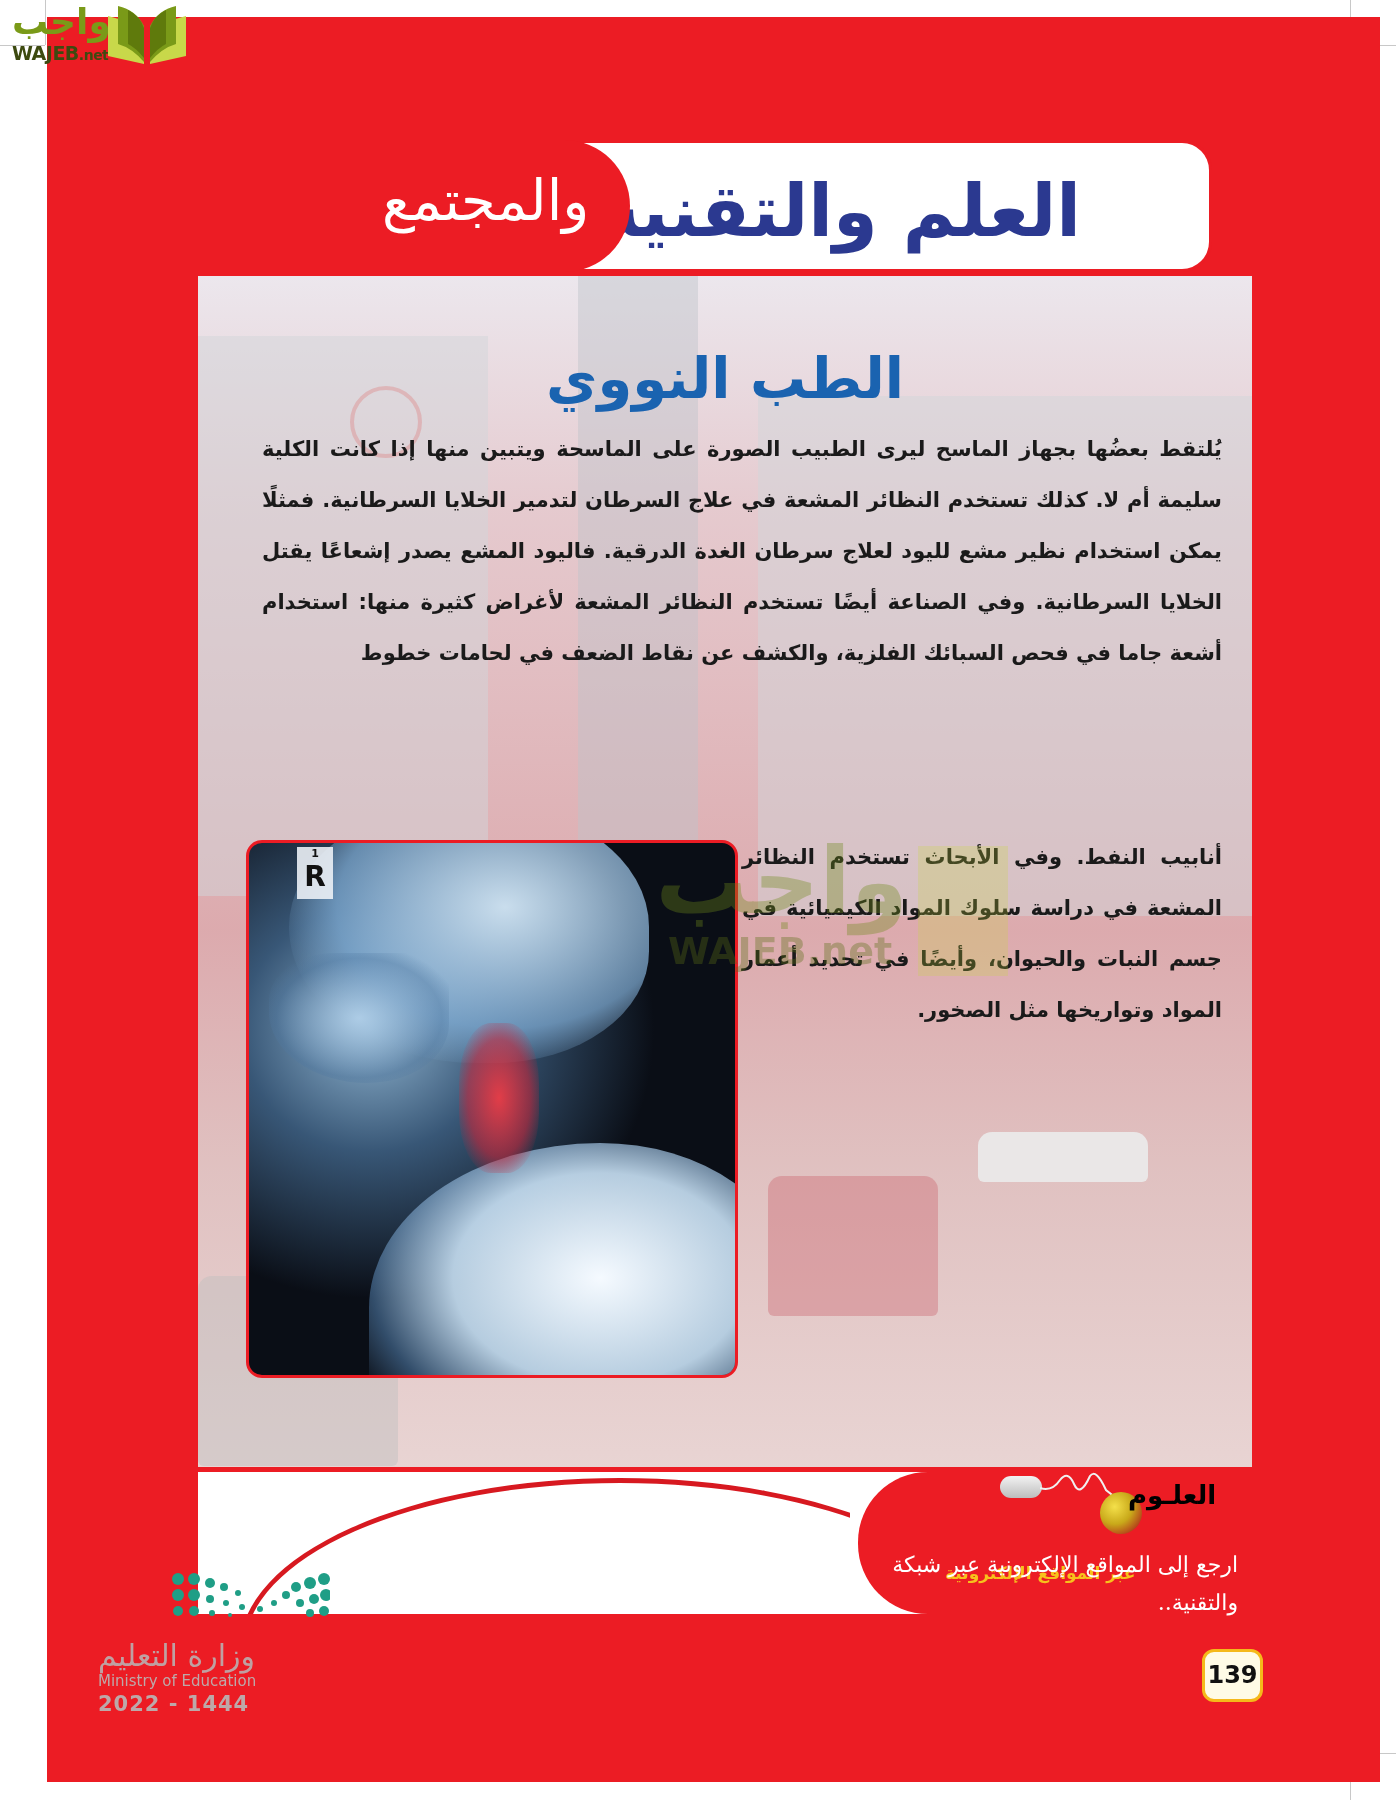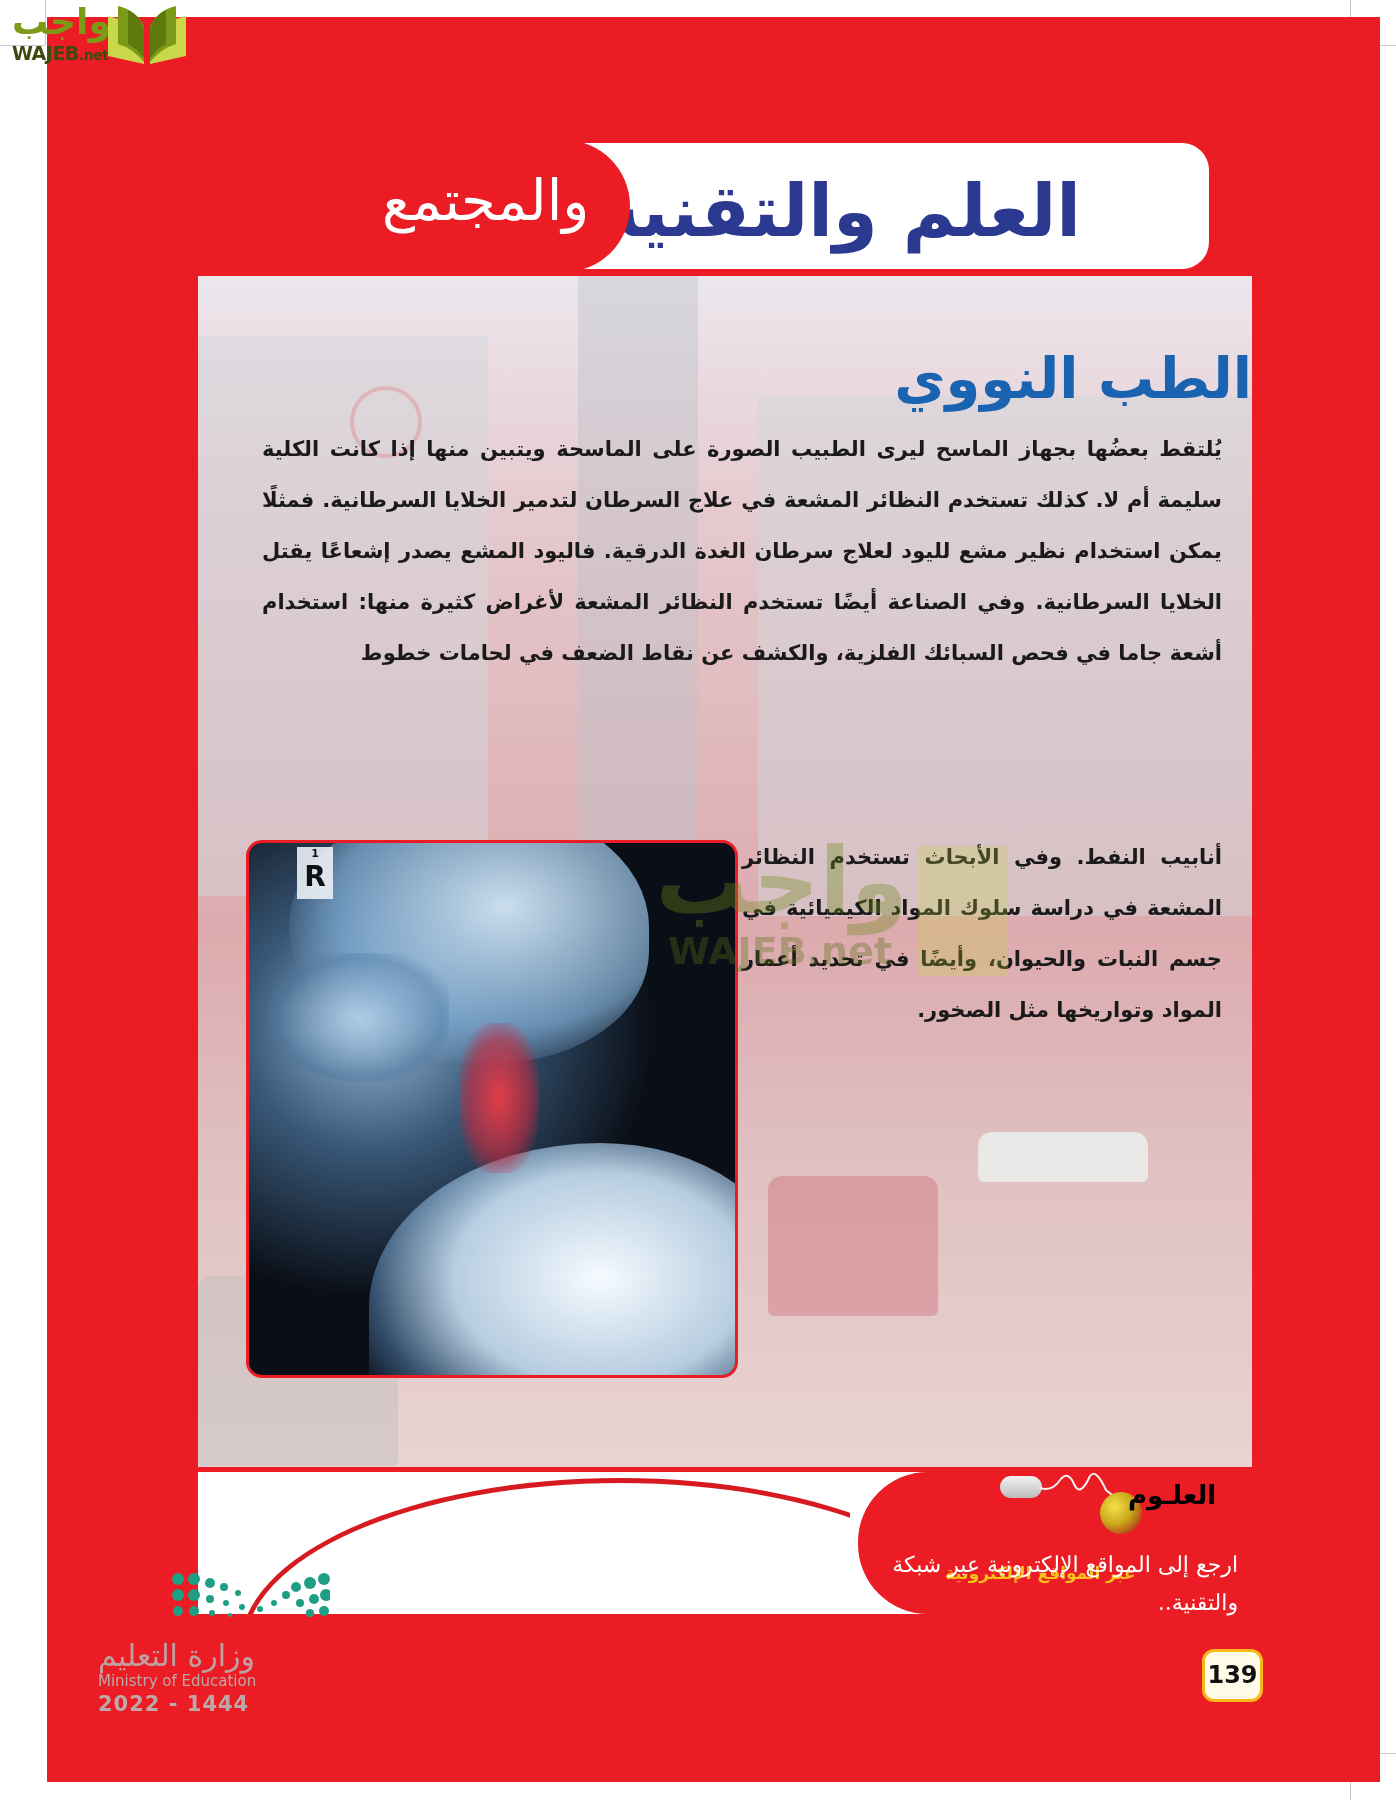--- a/index.html
+++ b/index.html
@@ -34,21 +34,21 @@
     overflow: hidden;
   }
   .bldg { position: absolute; background: rgba(190,196,202,0.45); }
   .bldg.light { background: rgba(210,214,218,0.5); }
   .car { position: absolute; border-radius: 14px 14px 6px 6px; }
   .emblem {
     position: absolute; left: 152px; top: 110px; width: 64px; height: 64px;
     border: 4px solid rgba(220,120,120,0.35); border-radius: 50%;
   }
   .heading {
-    position: absolute; left: 0; right: 0; top: 70px; text-align: right;
+    position: absolute; left: 0; right: 0; top: 70px; text-align: center;
     font-size: 56px; font-weight: bold; color: #1a63b0; direction: rtl;
   }
   .body-text {
     position: absolute; right: 30px; top: 148px; width: 960px;
     direction: rtl; text-align: justify; text-align-last: right;
     font-size: 21px; font-weight: bold; color: #1a1a1a; line-height: 51px;
   }
   .body-text p { margin: 0; }
   .body-narrow {
     position: absolute; right: 30px; top: 556px; width: 480px;

